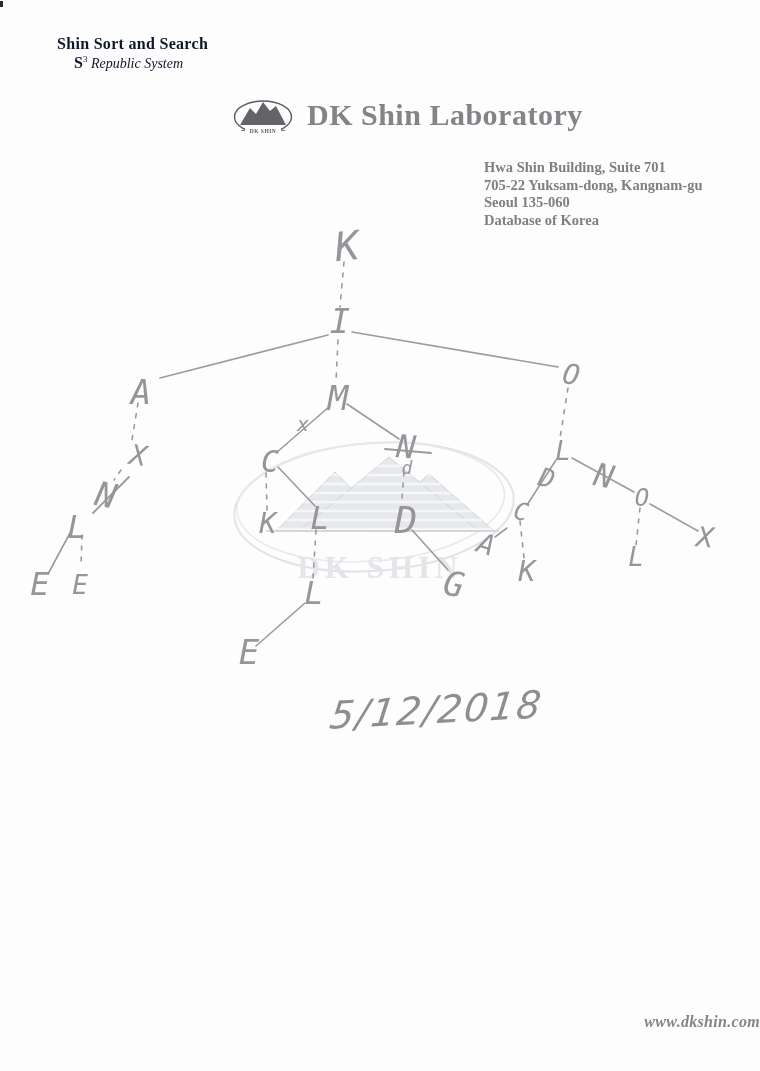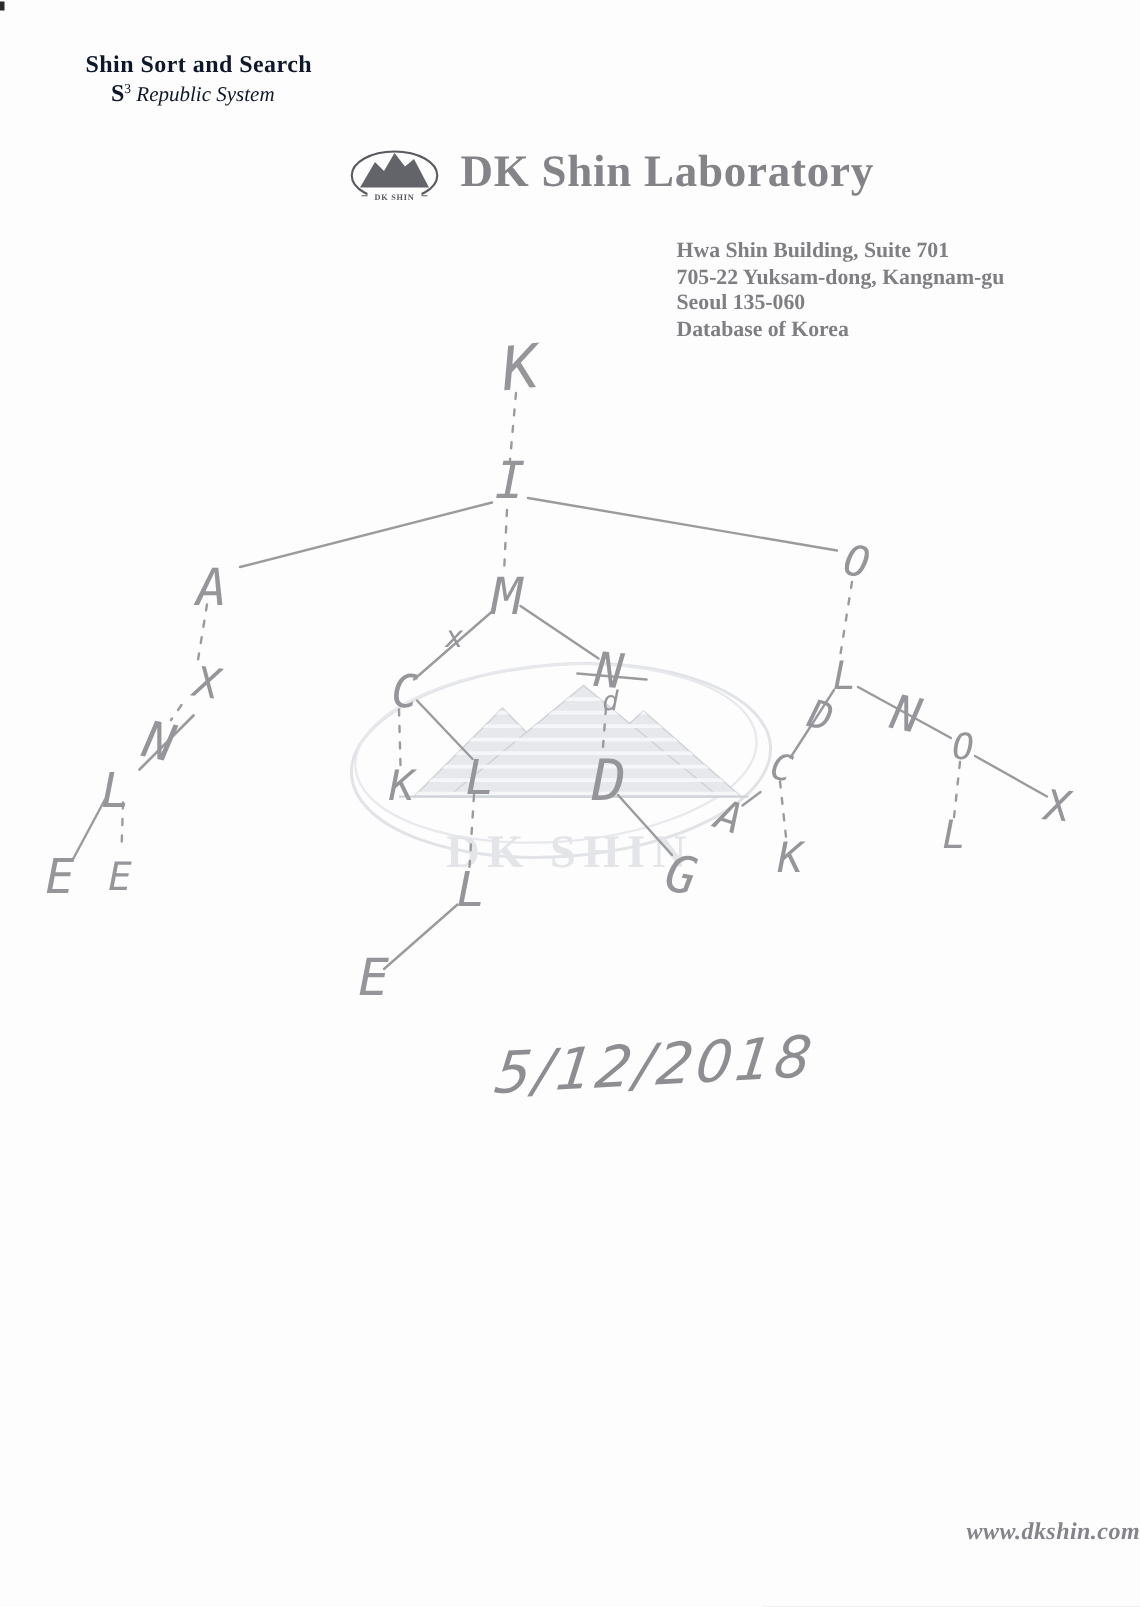--- a/index.html
+++ b/index.html
@@ -12,21 +12,21 @@
   .tagline-title{font-weight:bold;font-size:16px;letter-spacing:.3px;}
   .tagline-sub{margin-left:17px;font-size:14px;font-style:italic;margin-top:1px;}
   .tagline-sub .s{font-size:16px;font-weight:bold;font-style:normal;}
   .tagline-sub sup{font-size:9px;font-style:normal;}
 
   
   .masthead{position:absolute;left:233px;top:98px;display:flex;gap:12px;}
   .company{font-weight:bold;font-size:30px;color:#838388;margin:0;letter-spacing:.5px;}
 
   
-  .address{position:absolute;left:451px;top:159px;font-weight:bold;font-size:14.5px;
+  .address{position:absolute;left:484px;top:159px;font-weight:bold;font-size:14.5px;
            color:#7e7e83;line-height:17.5px;}
 
   
   .overlay{position:absolute;left:0;top:0;width:760px;height:1071px;pointer-events:none;}
 
   
   .tree-nodes{position:absolute;left:0;top:0;width:760px;height:1071px;}
   .tnode{position:absolute;font-family:"DejaVu Sans Mono",monospace;font-style:italic;
          color:#96969a;line-height:1;white-space:pre;}
 

